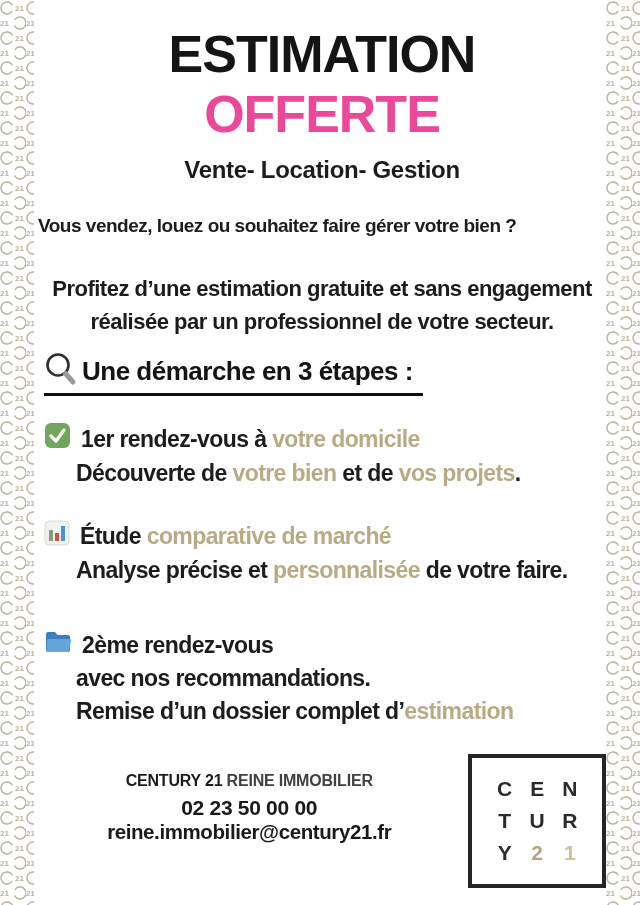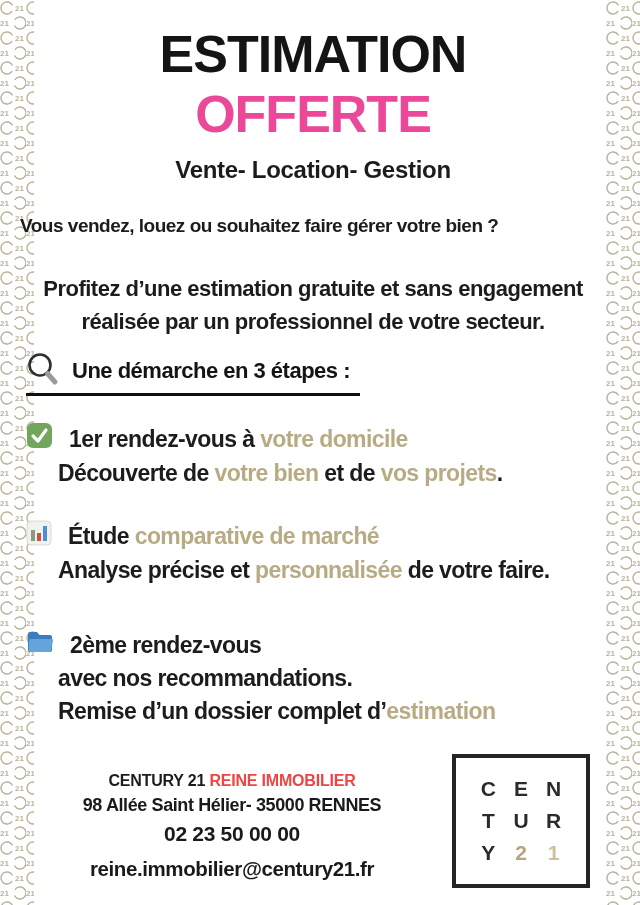--- a/index.html
+++ b/index.html
@@ -5,21 +5,21 @@
   * { margin:0; padding:0; box-sizing:border-box; }
   html,body { background:#ffffff; }
   .page {
     position:relative; width:640px; height:905px; margin:0 auto;
     background:#ffffff; overflow:hidden;
     font-family:"Liberation Sans", sans-serif; color:#1a1a1a;
   }
   .strip { position:absolute; top:0; height:905px; width:34px; }
   .strip.left { left:0; }
   .strip.right { right:0; }
-  .content { position:absolute; left:20px; right:34px; top:0; }
+  .content { position:absolute; left:38px; right:34px; top:0; }
 
   .title1 {
     margin-top:26px; text-align:center; font-size:52px; font-weight:700;
     letter-spacing:-1px; color:#141414; line-height:1.08;
   }
   .title2 {
     margin-top:4px; text-align:center; font-size:52px; font-weight:700;
     letter-spacing:-1px; color:#ec4899; line-height:1.08;
   }
   .subtitle {
@@ -35,44 +35,44 @@
     letter-spacing:-0.5px; line-height:1.5; color:#1c1c1c;
   }
   .demarche {
     margin-top:13px; padding-left:6px; display:flex; align-items:flex-end;
   }
   .demarche-inner {
     display:inline-flex; align-items:center; gap:4px;
     border-bottom:3px solid #0f0f0f; padding:0 10px 2px 0;
   }
   .demarche-label {
-    font-size:22px; font-weight:700; letter-spacing:-0.5px; color:#141414;margin-left:8px;
+    font-size:26px; font-weight:700; letter-spacing:-0.5px; color:#141414;
   }
   .steps { padding-left:6px; }
   .step-title {
-    display:flex; align-items:center; gap:16px;
+    display:flex; align-items:center; gap:10px;
     font-size:23px; font-weight:700; letter-spacing:-0.6px; line-height:1.3;
   }
   .step-line {
     margin-left:32px; font-size:23px; font-weight:700;
     letter-spacing:-0.6px; line-height:1.42;
   }
   .gold { color:#b8ab84; }
   .dark { color:#1c1c1c; }
   .step1 { margin-top:26px; }
   .step2 { margin-top:30px; }
   .step3 { margin-top:44px; }
 
   .footer { margin-top:26px; display:flex; align-items:flex-start; }
   .footer-text { width:424px; text-align:center; padding-top:18px; }
   .agency { font-size:16px; font-weight:700; letter-spacing:-0.2px; }
-  .agency .gold { color:#ef4444; }
+  .agency .gold { color:#404040; }
   .address { margin-top:5px; font-size:18px; font-weight:700; letter-spacing:-0.4px; }
   .phone { margin-top:6px; font-size:21px; font-weight:700; letter-spacing:-0.3px; }
-  .email { margin-top:11px; font-size:20.5px; font-weight:700; letter-spacing:-0.4px; }
+  .email { margin-top:0; font-size:20.5px; font-weight:700; letter-spacing:-0.4px; }
 
   .logo-box {
     width:138px; height:134px; border:4px solid #242424; background:#fff;
     display:grid; grid-template-columns:repeat(3,1fr); align-content:space-evenly;
     justify-items:center; padding:10px 16px; margin-left:8px;
   }
   .logo-letter { font-size:21px; font-weight:700; color:#2b2b2b; line-height:1; }
   .logo-letter.g2 { color:#b5a67c; }
   .logo-letter.g1 { color:#cdc09b; }
   .icon { flex:0 0 auto; display:inline-block; }
@@ -180,21 +180,20 @@
         </div>
       </div>
 
     </div>
 
     <div class="footer">
       <div class="footer-text">
         <div class="agency">
           <span class="dark">CENTURY 21 </span><span class="gold">REINE IMMOBILIER</span>
         </div>
-        <div class="address">98 Allée Saint Hélier- 35000 RENNES</div>
         <div class="phone">02 23 50 00 00</div>
         <div class="email">reine.immobilier@century21.fr</div>
       </div>
       <div class="logo-box">
         <span class="logo-letter">C</span>
         <span class="logo-letter">E</span>
         <span class="logo-letter">N</span>
         <span class="logo-letter">T</span>
         <span class="logo-letter">U</span>
         <span class="logo-letter">R</span>

